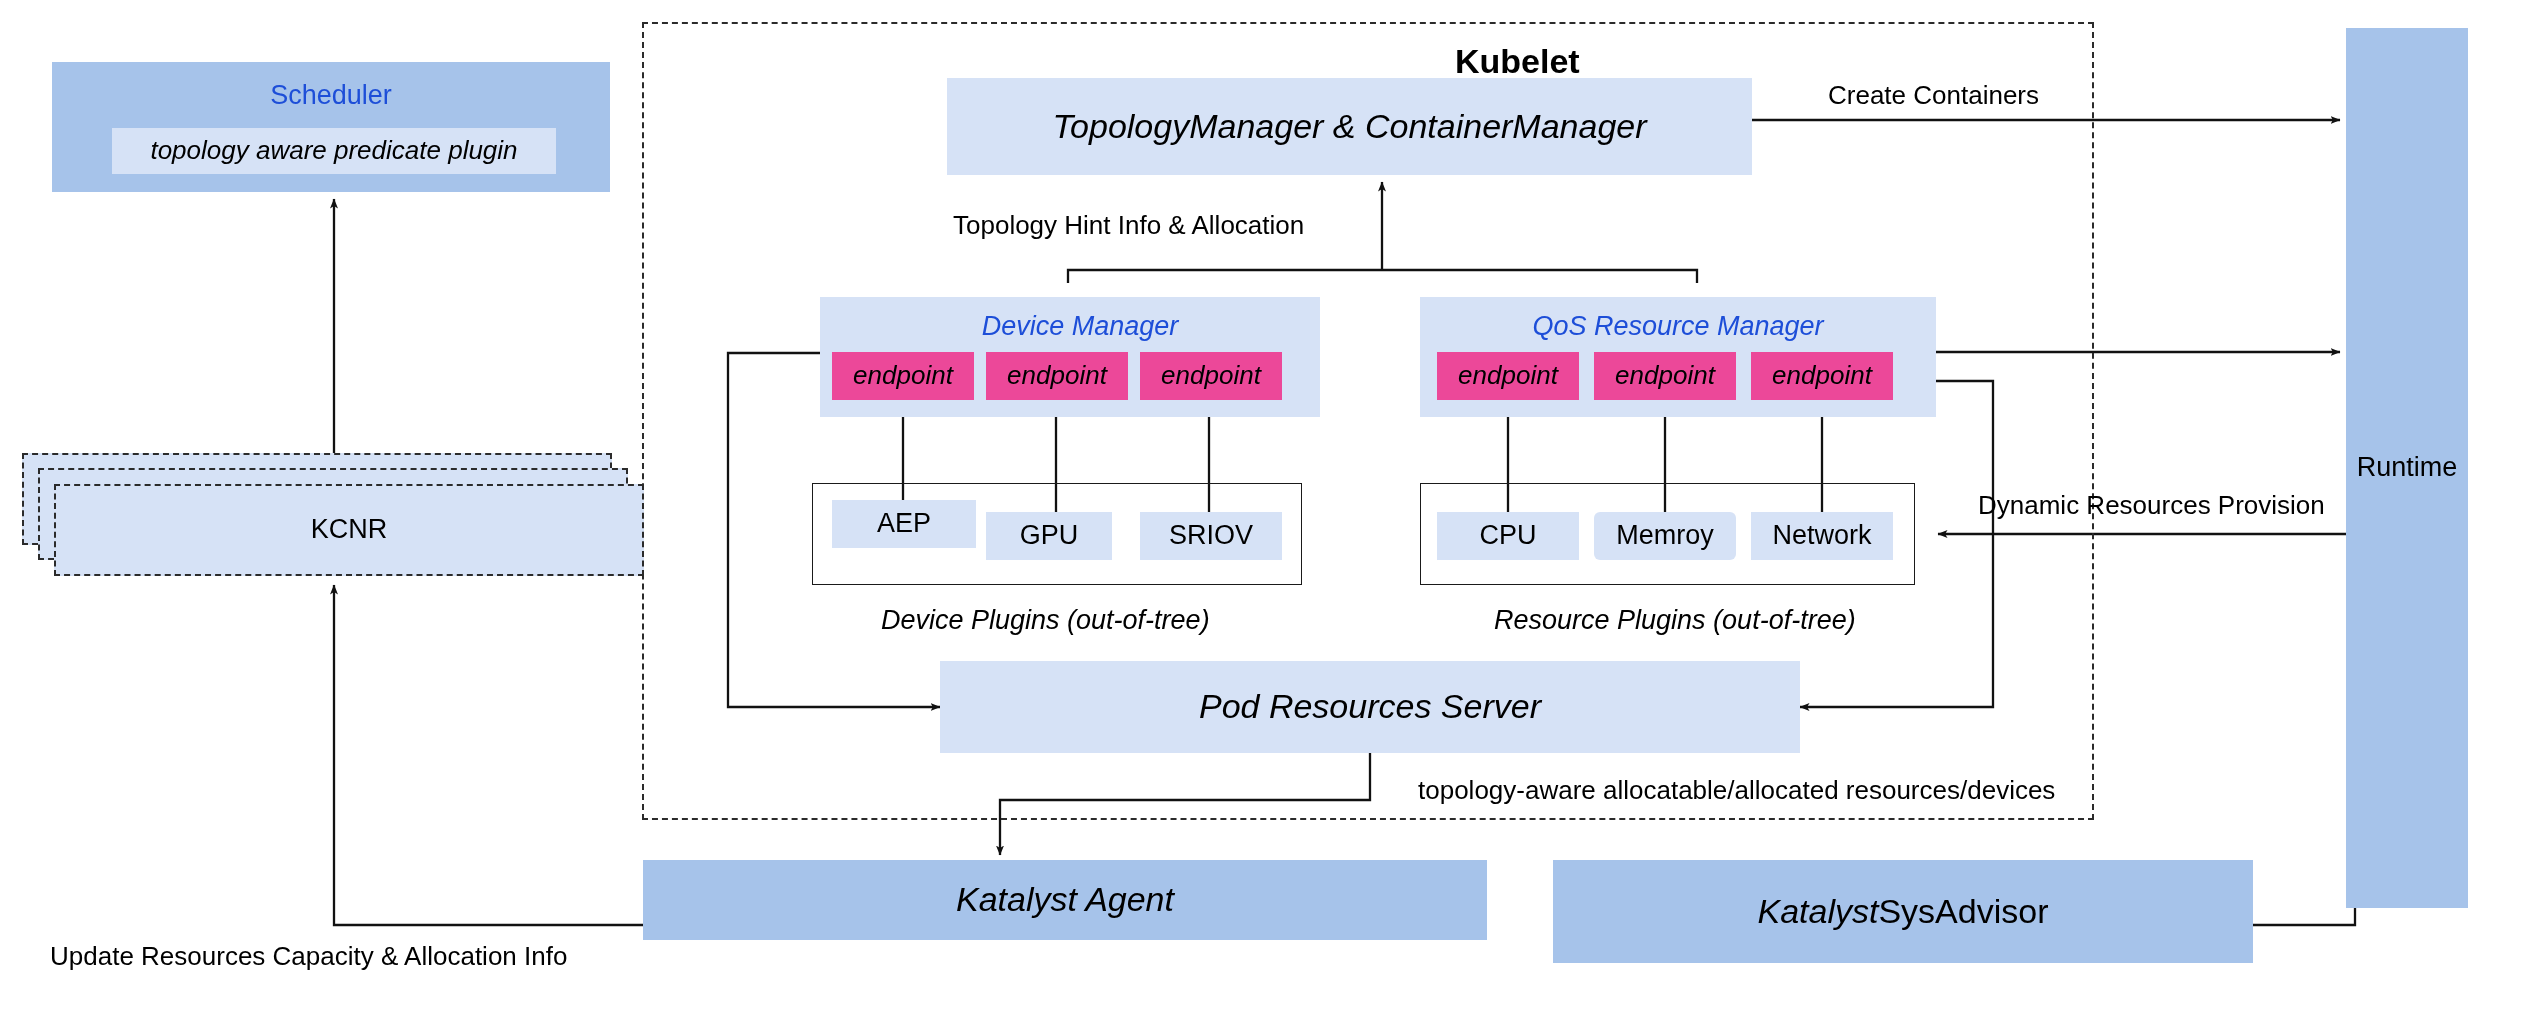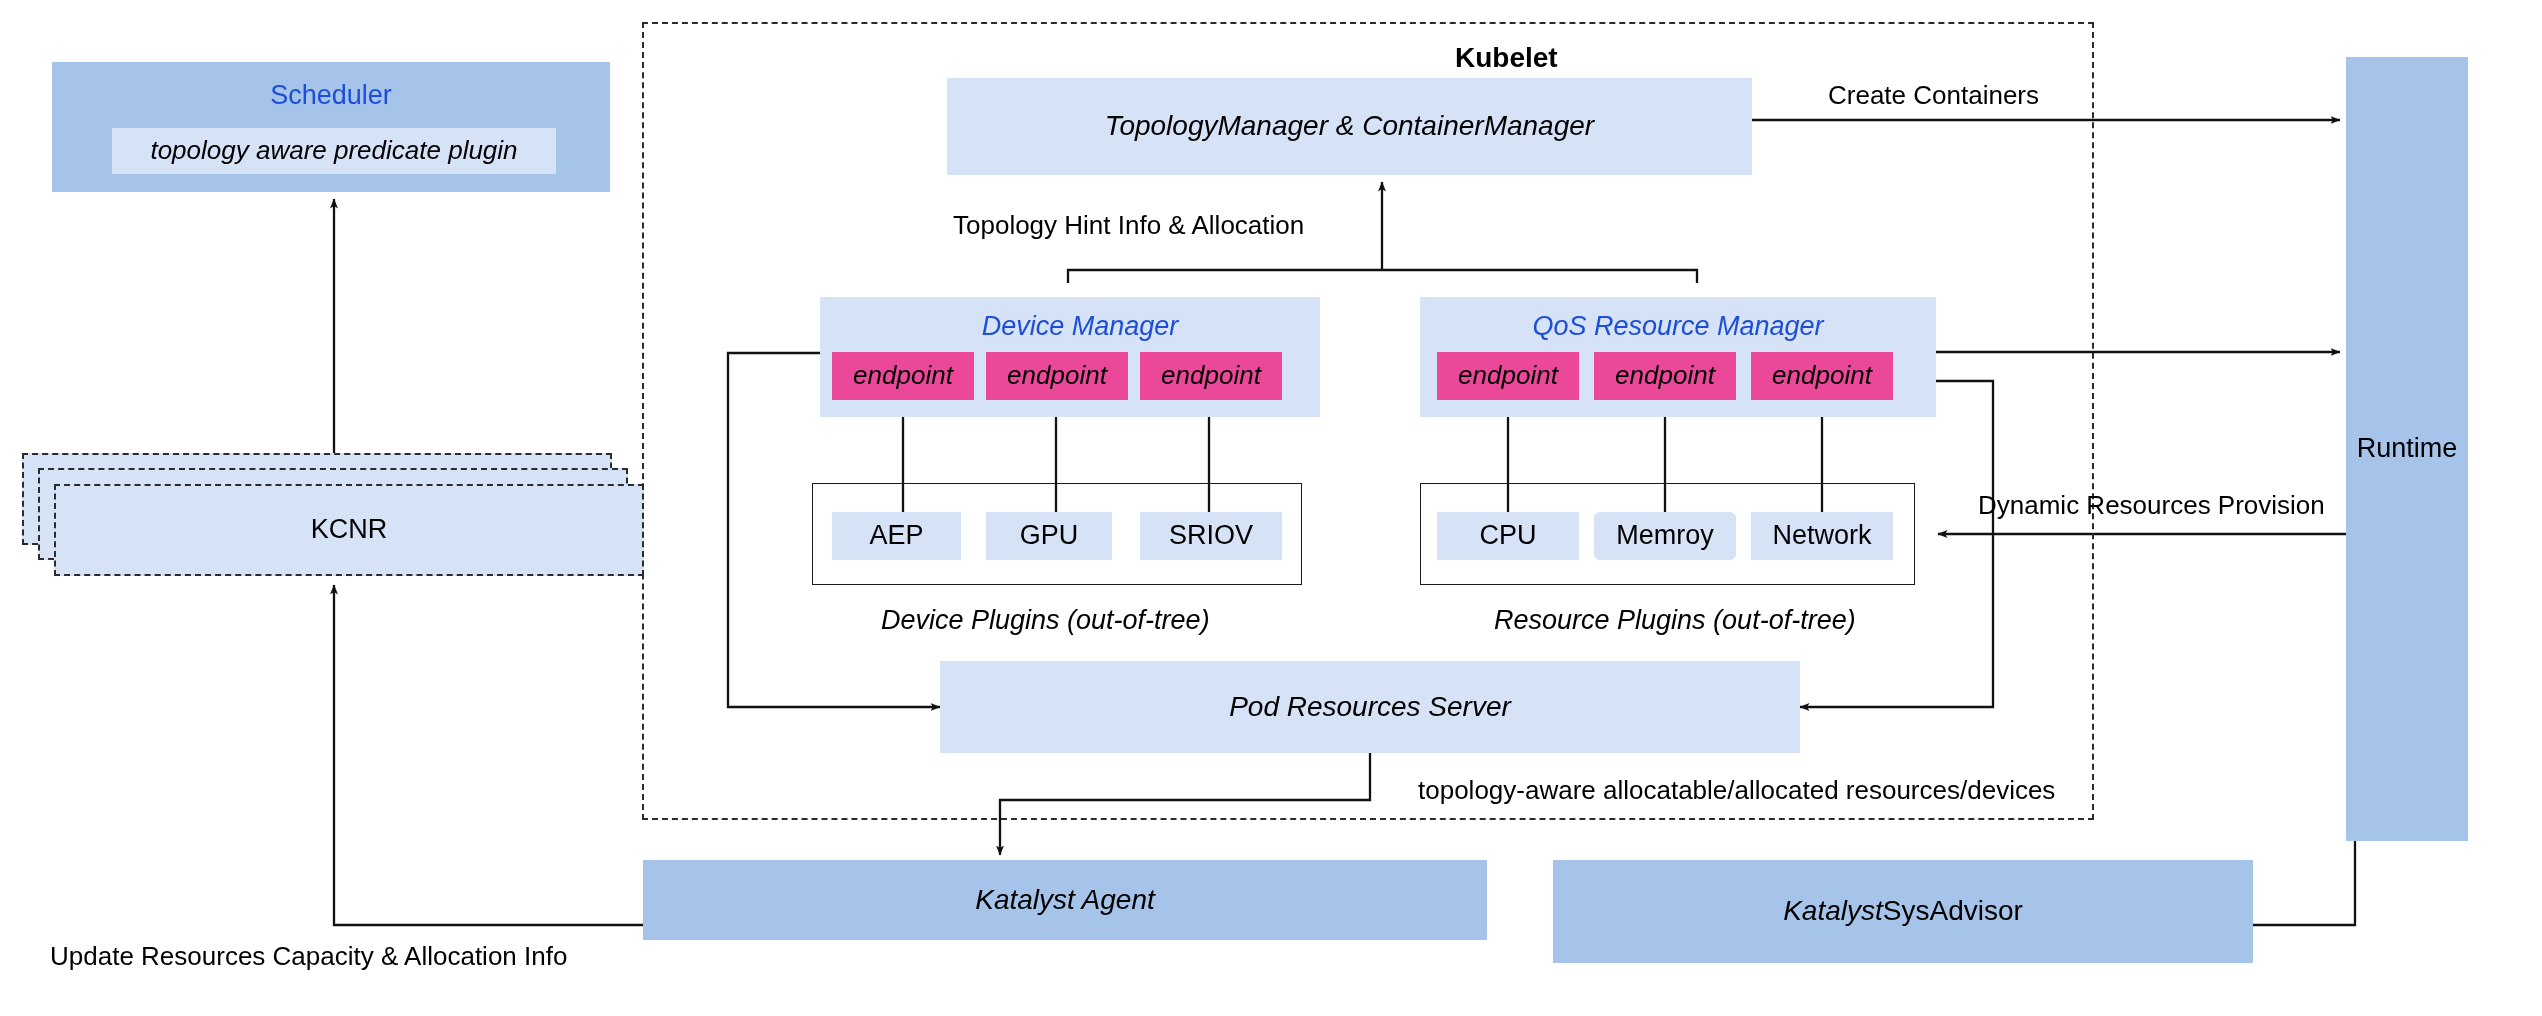--- a/index.html
+++ b/index.html
@@ -40,21 +40,21 @@
   .fill-none   { background: transparent; }
   .stroke-solid { border: 1.6px solid #1a1a1a; }
   .stroke-dash  { border: 2px dashed #2b2b2b; }
   .lbl {
     position: absolute;
     white-space: nowrap;
     color: #000000;
   }
   .t-italic { font-style: italic; }
   .t-bold   { font-weight: bold; }
-  .f28 { font-size: 28px; }
+  .f28 { font-size: 34px; }
   .f27 { font-size: 27px; }
   .f26 { font-size: 26px; }
   .inner-title {
     position: absolute;
     left: 0; right: 0;
     text-align: center;
     color: #1d4ed8;
   }
 </style>
 </head>
@@ -121,41 +121,41 @@
   <div class="box fill-light f28 t-italic" style="left:947px; top:78px; width:805px; height:97px;">TopologyManager &amp; ContainerManager</div>
 
   <div class="box fill-light" style="left:820px; top:297px; width:500px; height:120px;">
     <div class="inner-title f27 t-italic" style="top:14px;padding-left:20px;">Device Manager</div>
   </div>
   <div class="box fill-purple f26 t-italic" style="left:832px; top:352px; width:142px; height:48px;">endpoint</div>
   <div class="box fill-purple f26 t-italic" style="left:986px; top:352px; width:142px; height:48px;">endpoint</div>
   <div class="box fill-purple f26 t-italic" style="left:1140px; top:352px; width:142px; height:48px;">endpoint</div>
 
   <div class="box stroke-solid fill-none" style="left:812px; top:483px; width:490px; height:102px;"></div>
-  <div class="box fill-light f27" style="left:832px; top:512px; width:129px; height:48px;">AEP</div>
+  <div class="box fill-light f27" style="left:832px; top:500px; width:144px; height:48px;">AEP</div>
   <div class="box fill-light f27" style="left:986px; top:512px; width:126px; height:48px;">GPU</div>
   <div class="box fill-light f27" style="left:1140px; top:512px; width:142px; height:48px;">SRIOV</div>
   <div class="lbl f27 t-italic" style="left:881px; top:605px;">Device Plugins (out-of-tree)</div>
 
   <div class="box fill-light" style="left:1420px; top:297px; width:516px; height:120px;">
     <div class="inner-title f27 t-italic" style="top:14px;">QoS Resource Manager</div>
   </div>
   <div class="box fill-purple f26 t-italic" style="left:1437px; top:352px; width:142px; height:48px;">endpoint</div>
   <div class="box fill-purple f26 t-italic" style="left:1594px; top:352px; width:142px; height:48px;">endpoint</div>
   <div class="box fill-purple f26 t-italic" style="left:1751px; top:352px; width:142px; height:48px;">endpoint</div>
 
   <div class="box stroke-solid fill-none" style="left:1420px; top:483px; width:495px; height:102px;"></div>
   <div class="box fill-light f27" style="left:1437px; top:512px; width:142px; height:48px;">CPU</div>
   <div class="box fill-light f27" style="left:1594px; top:512px; width:142px; height:48px;border-radius:6px;">Memroy</div>
   <div class="box fill-light f27" style="left:1751px; top:512px; width:142px; height:48px;">Network</div>
   <div class="lbl f27 t-italic" style="left:1494px; top:605px;">Resource Plugins (out-of-tree)</div>
 
   <div class="box fill-light f28 t-italic" style="left:940px; top:661px; width:860px; height:92px;">Pod Resources Server</div>
 
-  <div class="box fill-dark f27" style="left:2346px; top:28px; width:122px; height:784px;margin-top:29px;">
+  <div class="box fill-dark f27" style="left:2346px; top:28px; width:122px; height:880px;">
     <span>Runtime</span>
   </div>
 
   <div class="box fill-dark f28 t-italic" style="left:643px; top:860px; width:844px; height:80px;font-style:italic;">Katalyst Agent</div>
 
   <div class="box fill-dark f28" style="left:1553px; top:860px; width:700px; height:103px;">
     <span class="t-italic">Katalyst</span>
       <span> SysAdvisor</span>
   </div>
 

